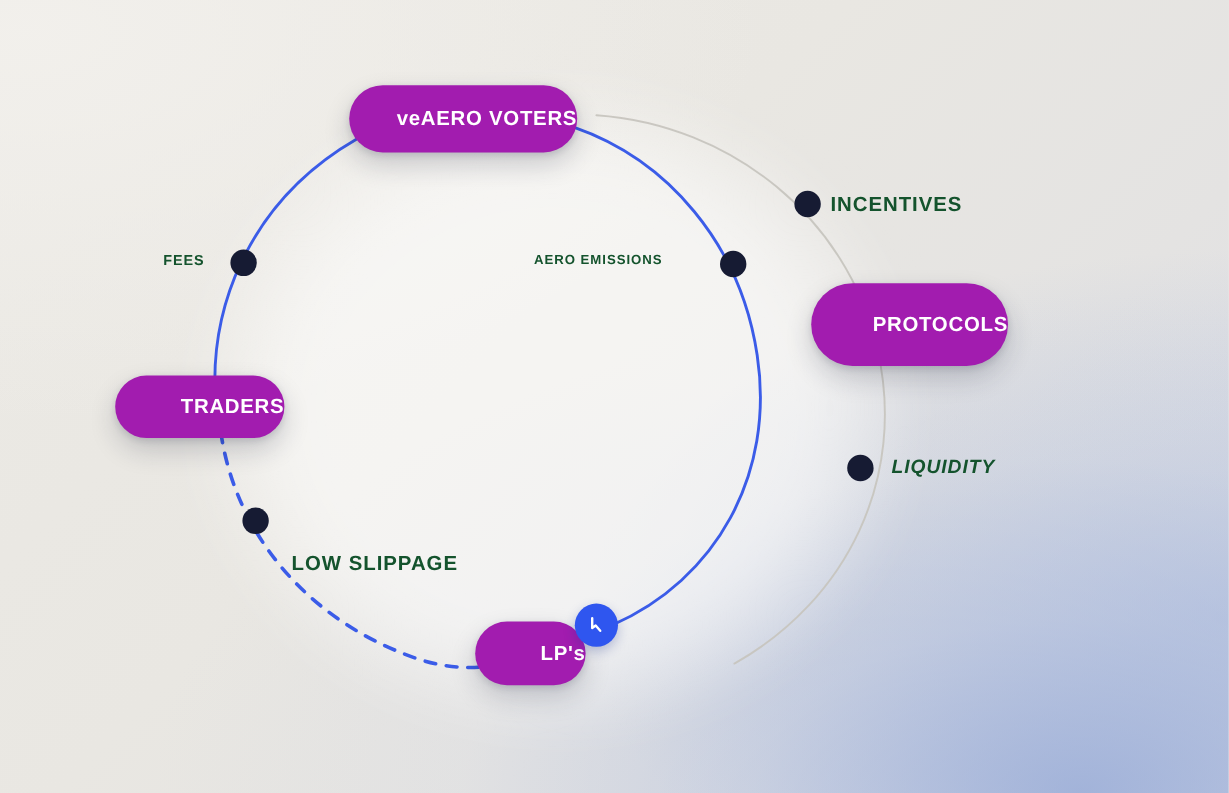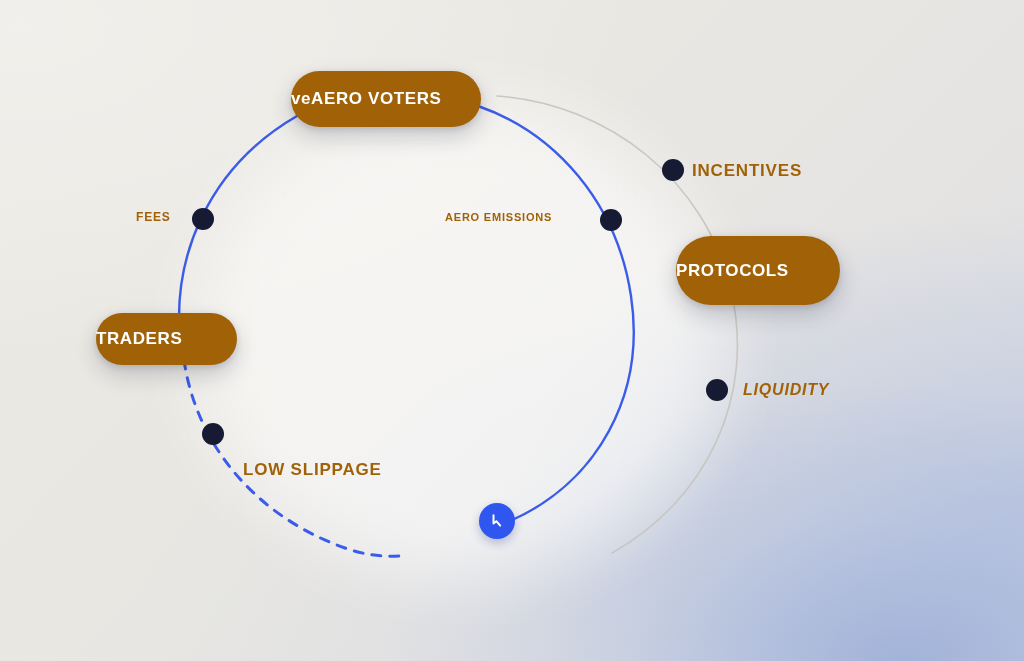--- a/index.html
+++ b/index.html
@@ -39,33 +39,33 @@
   svg.diagram {
     position: absolute;
     inset: 0;
     width: 1024px;
     height: 661px;
   }
   .pill {
     position: absolute;
     display: flex;
     align-items: center;
-    justify-content: flex-start;
-    background: #a16207;
+    justify-content: flex-end;
+    background: #a21caf;
     color: #ffffff;
     border-radius: 999px;
     font-weight: 700;
     letter-spacing: 0.6px;
     box-shadow: 0 10px 22px rgba(30,35,60,0.20), 0 2px 6px rgba(30,35,60,0.14);
     white-space: nowrap;
     user-select: none;
   }
   .node-label {
     position: absolute;
-    color: #a16207;
+    color: #14532d;
     font-weight: 600;
     letter-spacing: 0.8px;
     white-space: nowrap;
     user-select: none;
   }
   .badge {
     position: absolute;
     width: 36px;
     height: 36px;
     border-radius: 50%;
@@ -118,20 +118,23 @@
   </div>
 
   <div class="pill" style="left:676px; top:236px; width:164px; height:69px; font-size:17px;">
     <span>PROTOCOLS</span>
   </div>
 
   <div class="pill" style="left:96px; top:313px; width:141px; height:52px; font-size:17px;">
     <span>TRADERS</span>
   </div>
 
+  <div class="pill" style="left:396px; top:518px; width:92px; height:53px; font-size:17px;">
+    <span>LP's</span>
+  </div>
 
   <div class="badge" style="left:479px; top:503px;">
     <svg width="20" height="20" viewBox="0 0 20 20">
       <path d="M6.5 4.2 L6.5 12.4 L9.4 10.2 L13.2 14.6" fill="none" stroke="#ffffff" stroke-width="2" stroke-linecap="round" stroke-linejoin="round"></path>
     </svg>
   </div>
 
   <div class="node-label" style="left:136px; top:210px; font-size:12px;">
     <span>FEES</span>
   </div>

